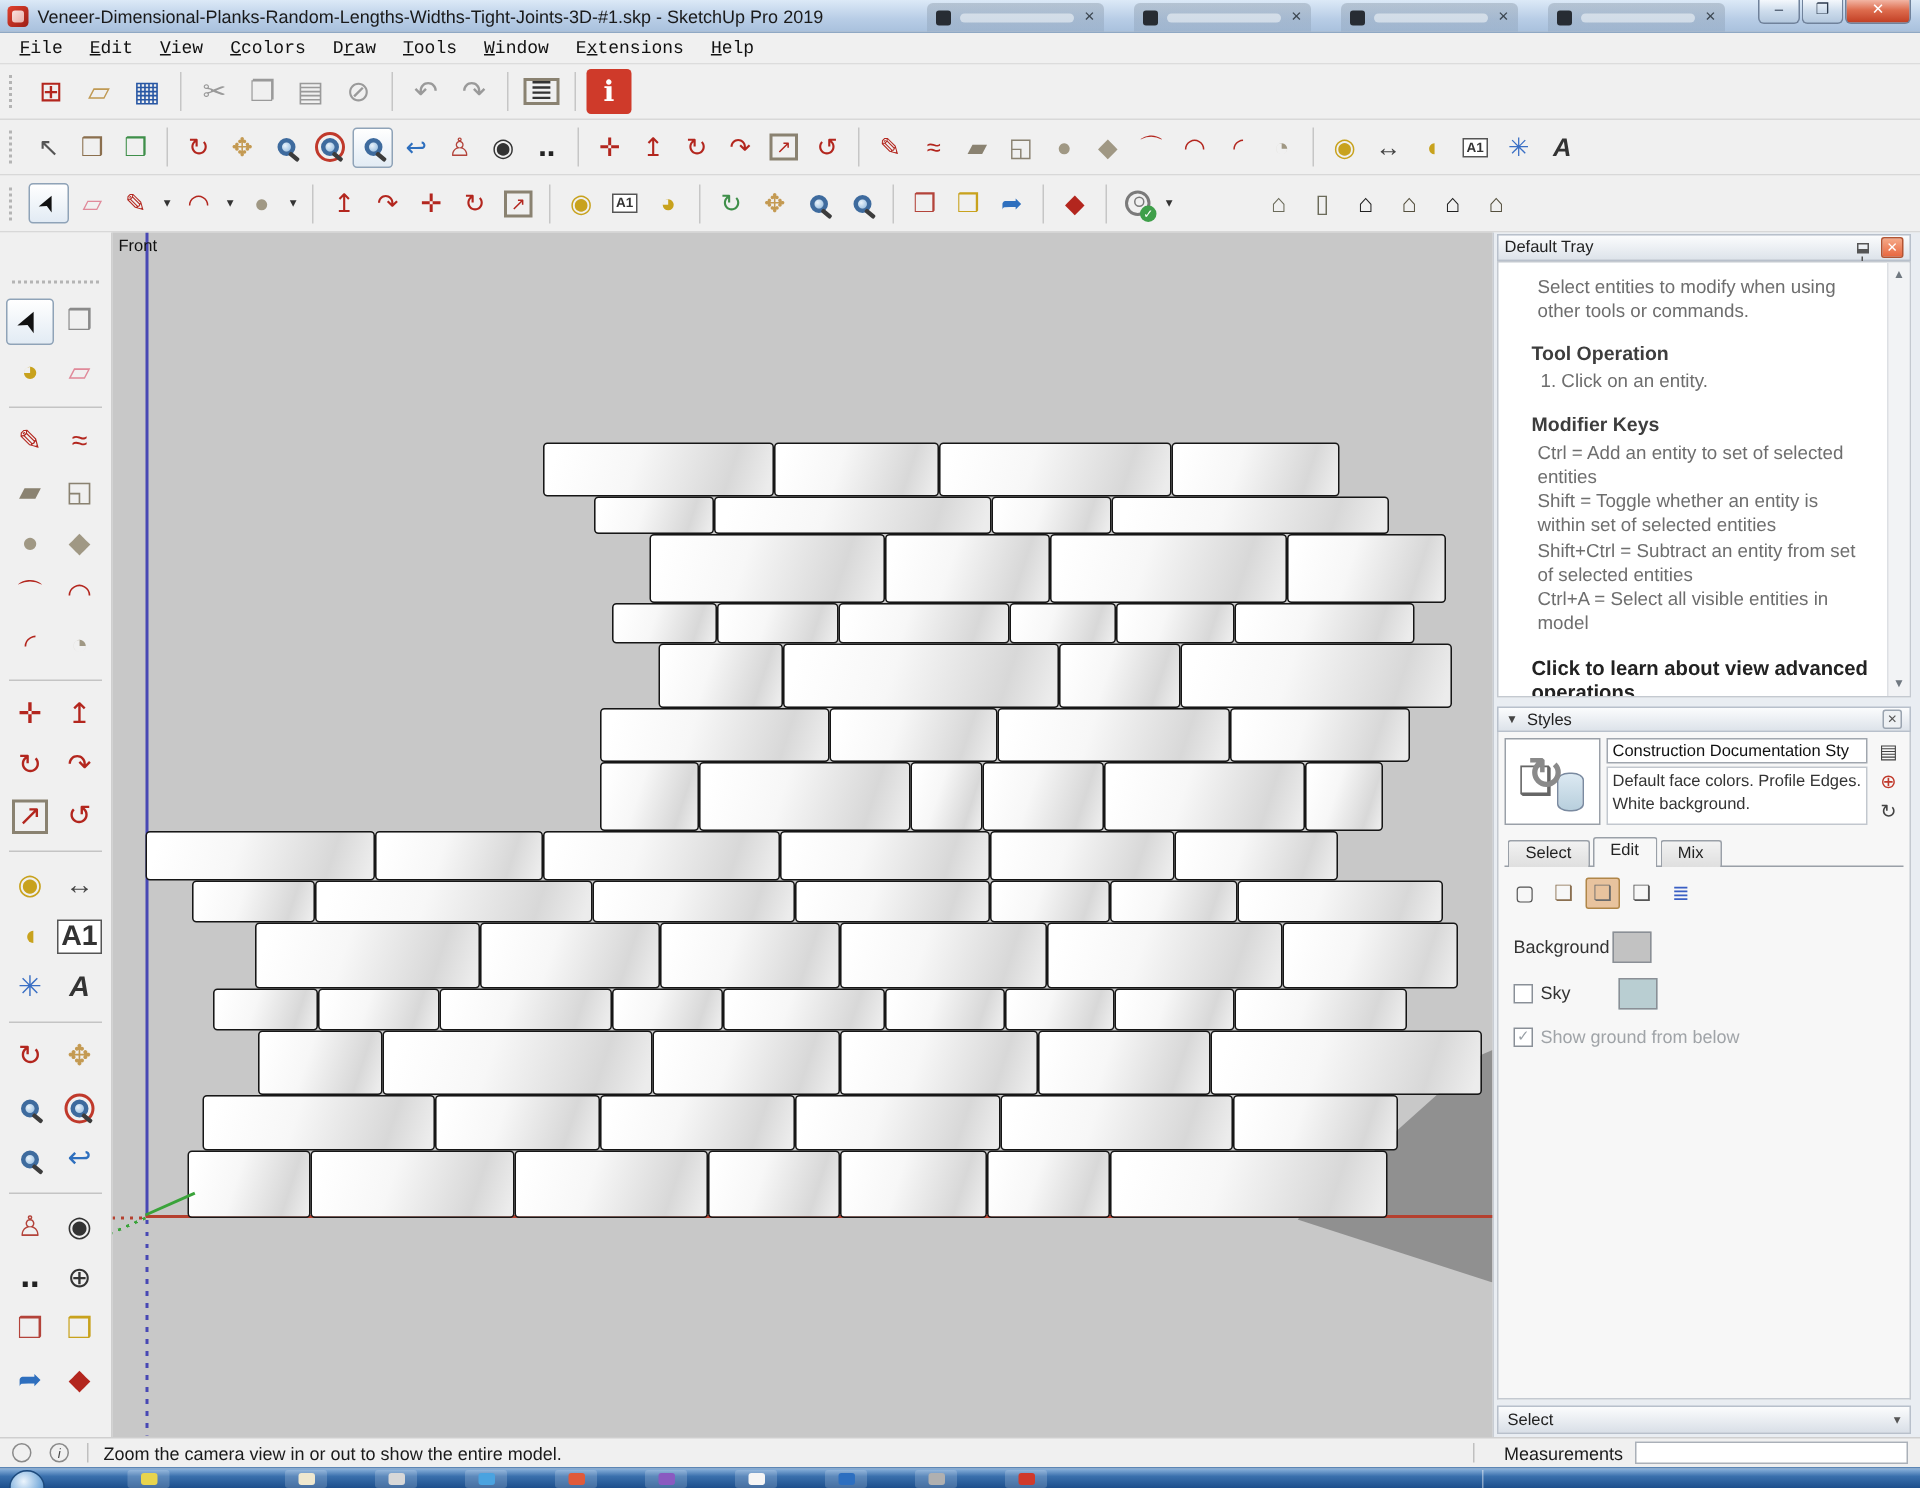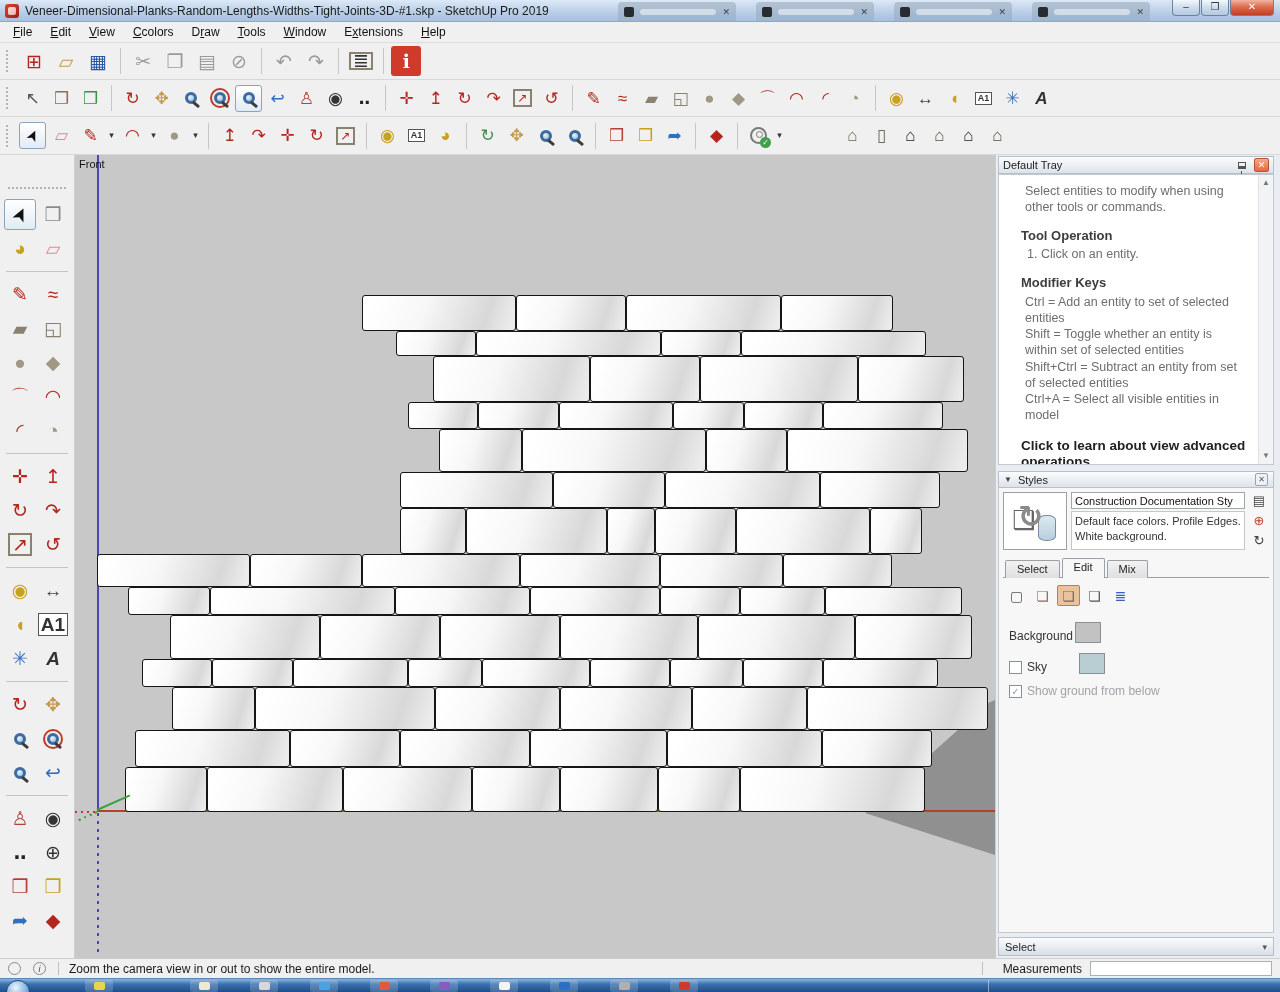--- a/index.html
+++ b/index.html
@@ -24,21 +24,21 @@
   .gt-x { font-size:9px; color:#3c4650; }
   #win-controls { position:absolute; right:6px; top:0; display:flex; }
   .wc { height:16px; width:28px; text-align:center; line-height:14px; font-size:10px; color:#2c3a4d;
     background:linear-gradient(#f4f8fc,#cddcec 50%,#b4c8de); border:1px solid #70829b;
     border-top:none; border-radius:0 0 4px 4px; margin-left:1px; }
   .wc.close { width:44px; color:#fff; background:linear-gradient(#f2b5a4,#dd6c4e 45%,#c23f24); }
 
   
   #menubar { height:21px; background:#f0f0f0; border-bottom:1px solid #dcdcdc;
     display:flex; align-items:center; padding-left:4px; }
-  .menu-item { font-size:12px; color:#111; padding:2px 9px; }
+  .menu-item { font-size:12px; color:#111; padding:2px 9px;font-family:Liberation Mono, monospace; }
   .menu-item u { text-decoration:underline; }
 
   
   .toolbar { background:#f0f0f0; border-bottom:1px solid #d8d8d8; display:flex;
     align-items:center; padding-left:4px; }
   #tb1 { height:37px; } #tb2 { height:37px; } #tb3 { height:38px; }
   .toolbar::before { content:""; width:3px; height:22px; border-left:2px dotted #b4b4b4; margin:0 7px 0 2px; }
   .tbtn { min-width:27px; height:27px; display:flex; align-items:center; justify-content:center;
     border-radius:3px; margin:0 1px; position:relative; flex:none; }
   .tbtn .glyph { font-size:17px; line-height:1; }
@@ -142,21 +142,21 @@
   #styles-tabs { display:flex; align-items:flex-end; margin-top:8px; border-bottom:1px solid #9aa0a8;
     padding-left:2px; height:20px; }
   .tab { font-size:11px; color:#222; padding:2px 11px 3px 11px; border:1px solid #9aa0a8; border-bottom:none;
     background:linear-gradient(#f2f2f2,#dfdfdf); border-radius:2px 2px 0 0; margin-right:2px; position:relative; top:1px; }
   .tab.active { background:#f7f7f7; padding-bottom:5px; top:1px; z-index:2; }
   #edit-strip { display:flex; align-items:center; gap:3px; padding:7px 2px 6px 2px; }
   .mini { width:23px; height:21px; display:flex; align-items:center; justify-content:center;
     border:1px solid transparent; border-radius:2px; }
   .mini .glyph { font-size:14px; }
   .mini.selected { background:var(--tab_active); border-color:#b08648; }
-  .opt-row { display:flex; align-items:flex-end; margin:7px 0 0 6px; font-size:12px; color:#333; height:24px; }
+  .opt-row { display:flex; align-items:center; margin:7px 0 0 6px; font-size:12px; color:#333; height:24px; }
   .opt-row .lbl { width:62px; }
   .swatch { width:26px; height:21px; border:1px solid #8a8f96; margin-left:4px; }
   .cb { width:13px; height:13px; border:1px solid #8a9098; background:#fff; margin-right:5px; flex:none;
     font-size:10px; line-height:12px; text-align:center; color:#9aa0a6; }
   .trans-wrap { margin-left:22px; display:flex; flex-direction:column; font-size:11.5px; color:#a8a8a8; }
   .slider-track { width:68px; height:3px; background:#c8c8c8; margin-top:8px; position:relative; }
   .slider-thumb { position:absolute; left:28px; top:-6px; width:9px; height:15px;
     background:linear-gradient(#f4f4f4,#d8d8d8); border:1px solid #9aa0a6; border-radius:2px; }
   .ground-below { margin:10px 0 0 6px; display:flex; align-items:center; font-size:12px; color:#a0a4a8; }
   #select-bar { height:19px; background:linear-gradient(#fbfcfd,#d9dfe7); border:1px solid #b8c0cb;

